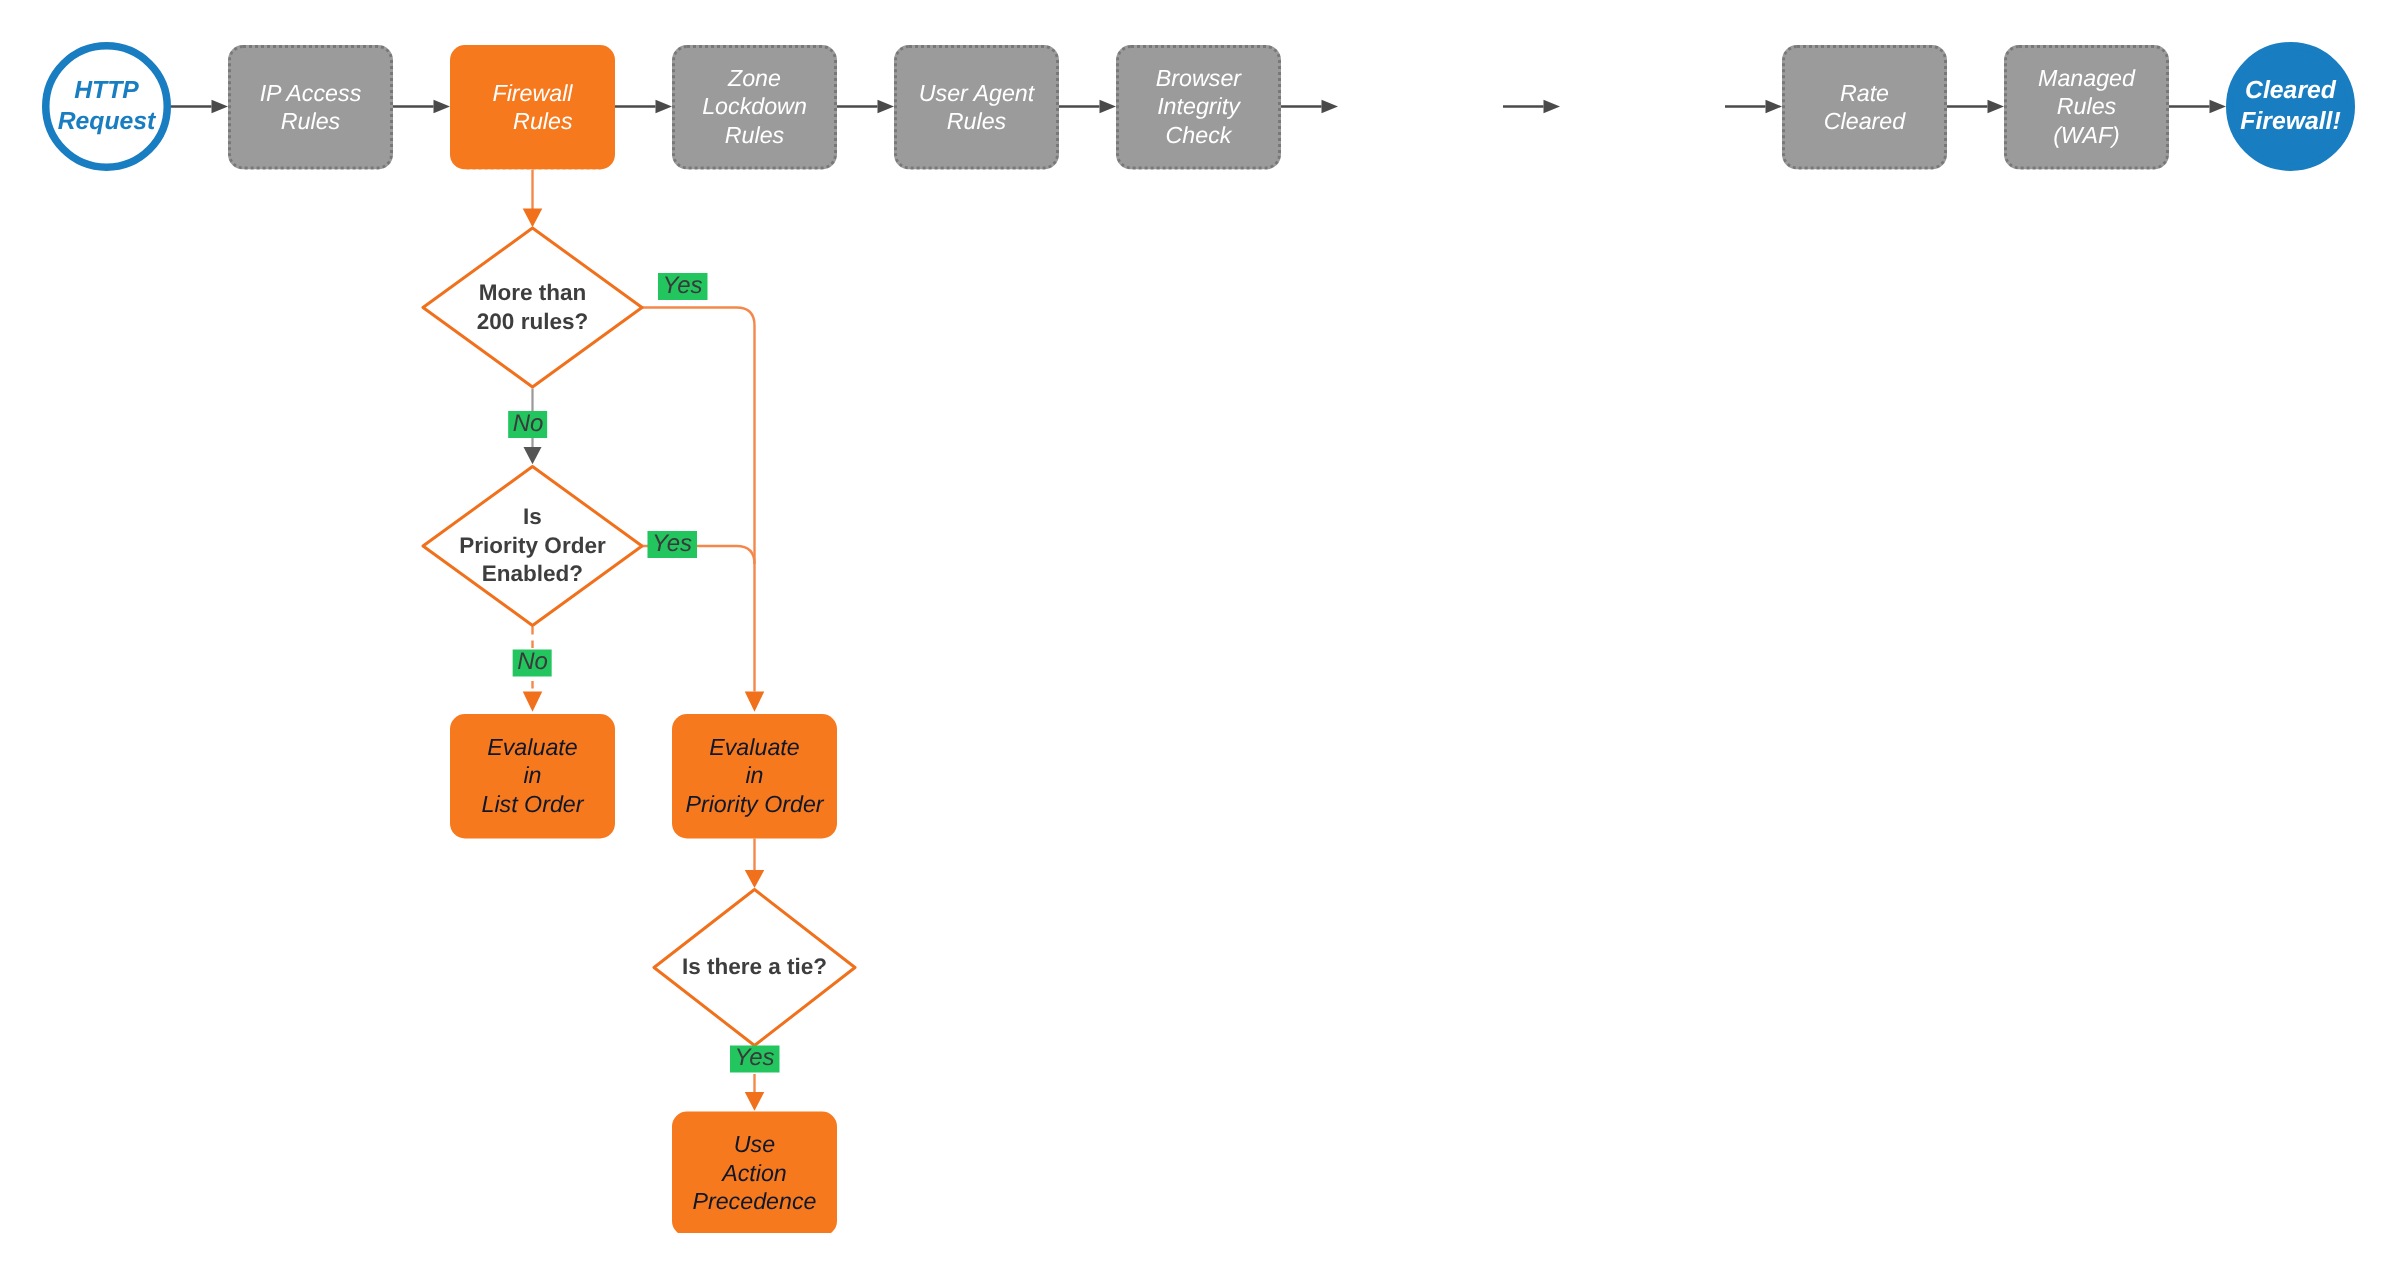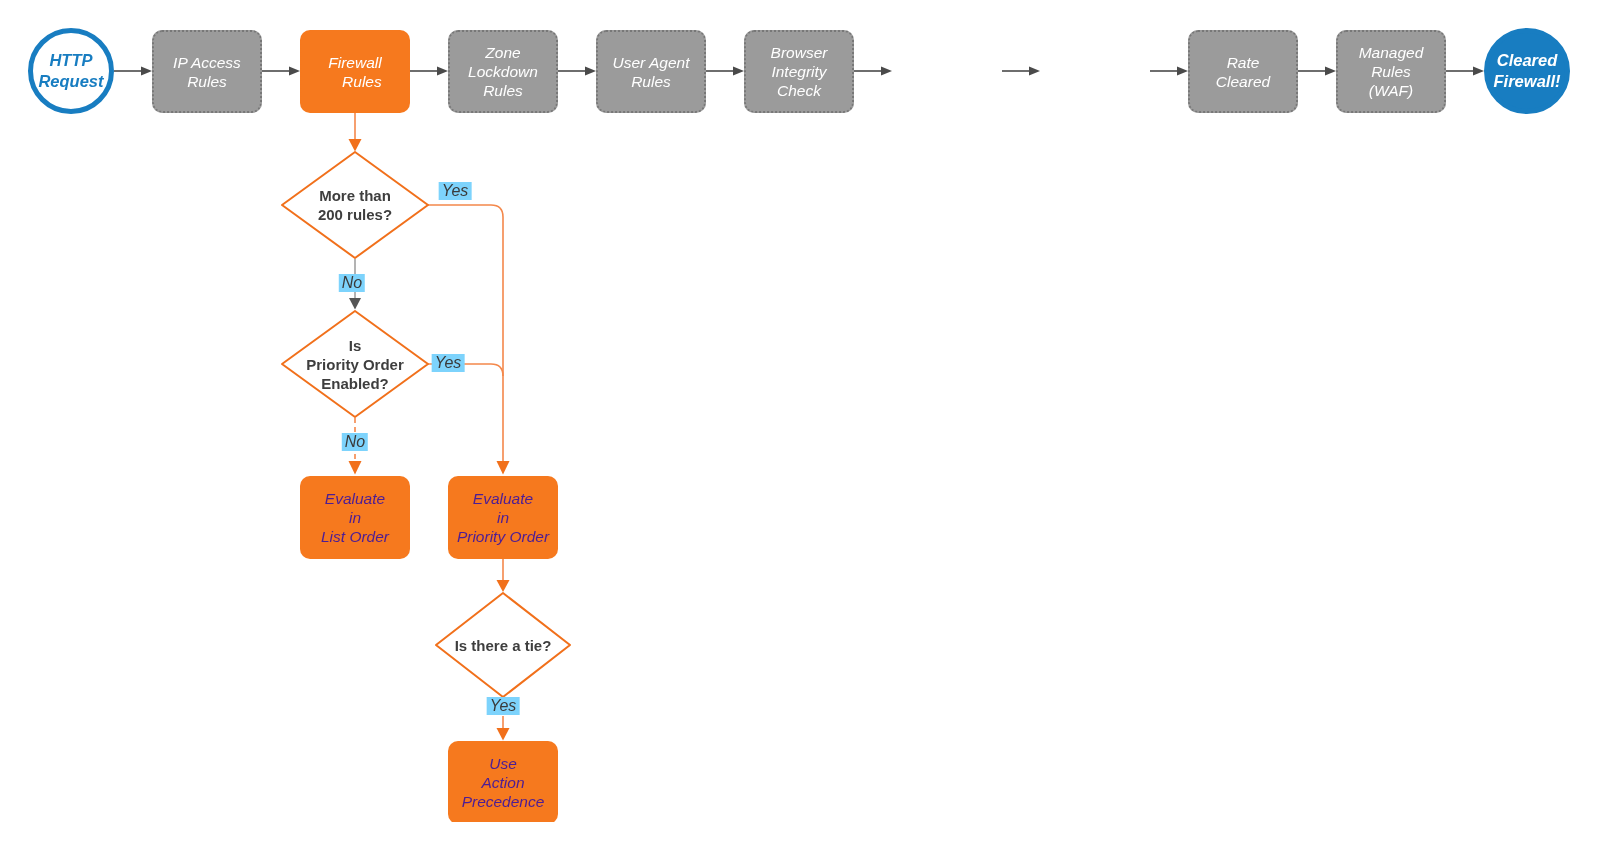--- a/index.html
+++ b/index.html
@@ -46,21 +46,21 @@
   .stage.highlight {
     background: #F6791E;
     border-color: #F6791E;
     text-align: right;
   }
   .flowbox {
     width: 110px;
     height: 83px;
     background: #F6791E;
     border-radius: 10px;
-    color: #4c1d95;
+    color: #0f172a;
     font-style: italic;
     font-size: 15.5px;
     line-height: 19px;
   }
   .circle {
     width: 86px;
     height: 86px;
     border-radius: 50%;
     font-weight: bold;
     font-style: italic;
@@ -88,21 +88,21 @@
     transform: translate(-50%, -50%);
     font-weight: bold;
   }
   .edge-label {
     position: absolute;
     z-index: 3;
     transform: translate(-50%, -50%);
     color: #3A3A3A;
     font-style: italic;
     font-size: 16px;
-    background: #7dd3fc;
+    background: #22c55e;
     padding: 0 3px;
     white-space: nowrap;
   }
 </style>
 </head>
 <body>
 
 <div id="canvas">
 
   <svg id="edges" width="1600" height="858" viewBox="0 0 1600 858">

